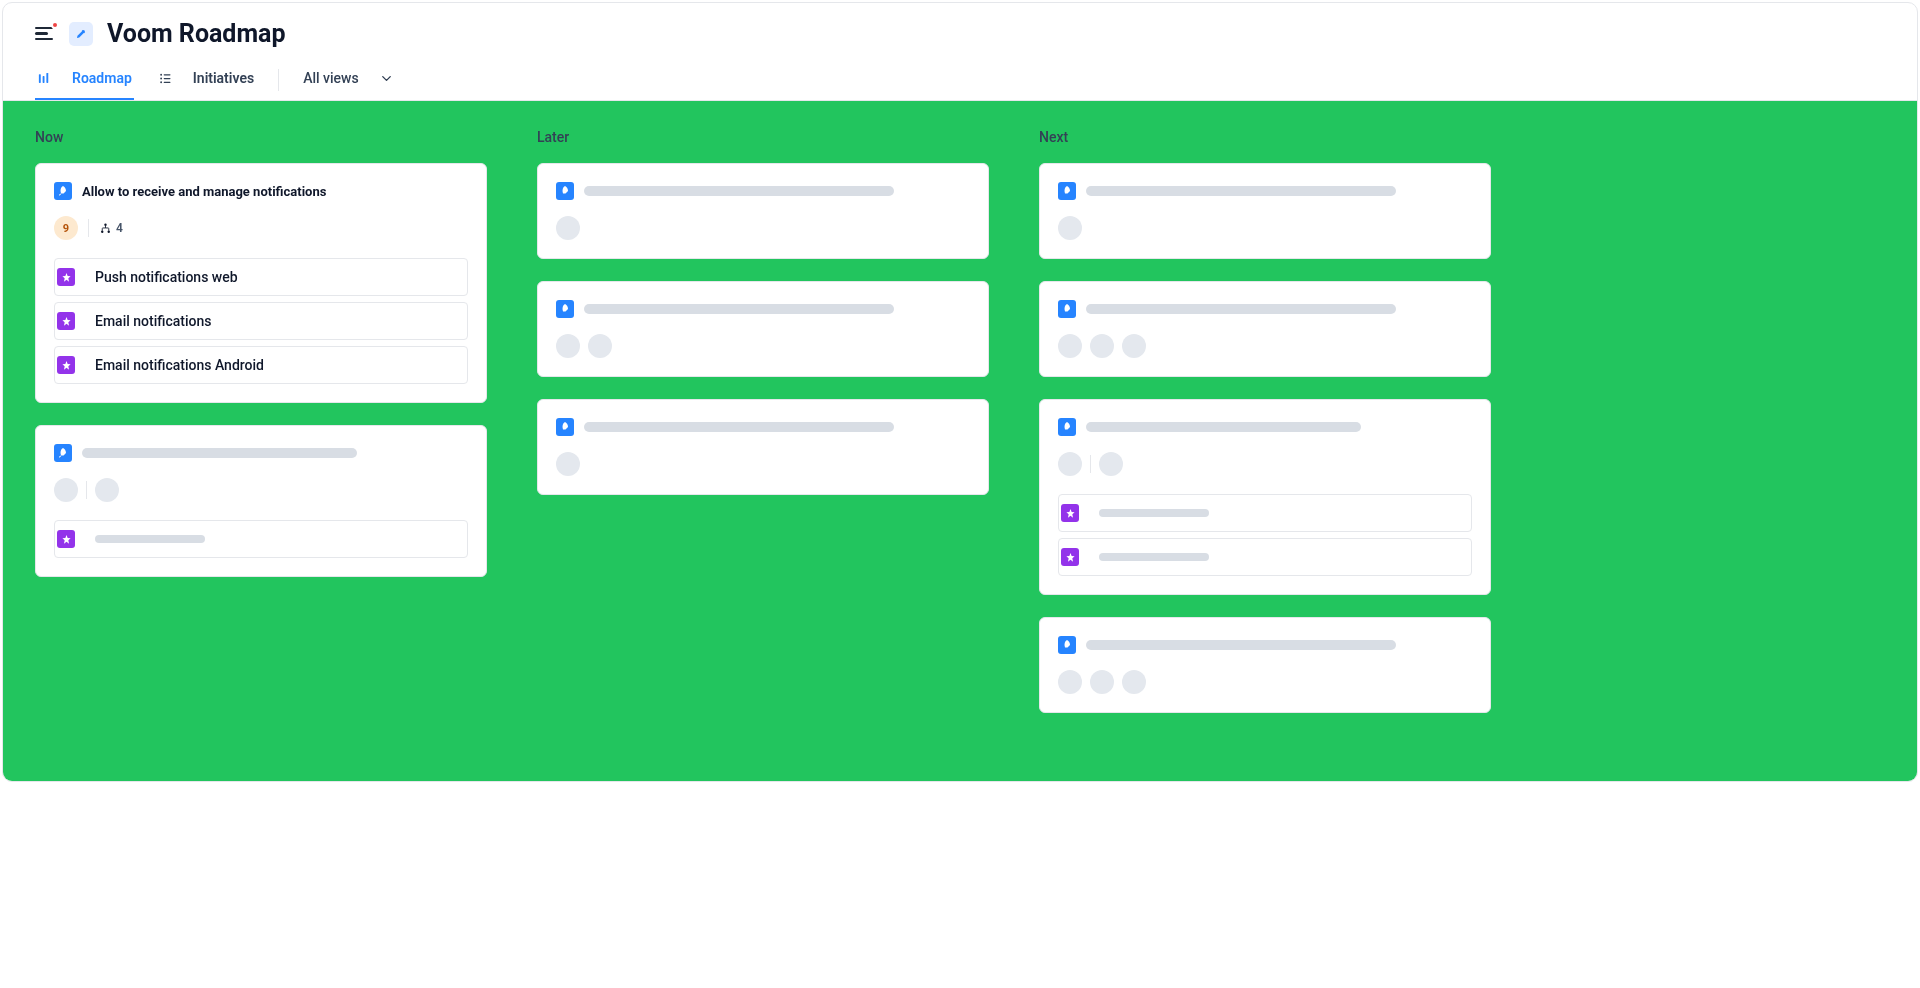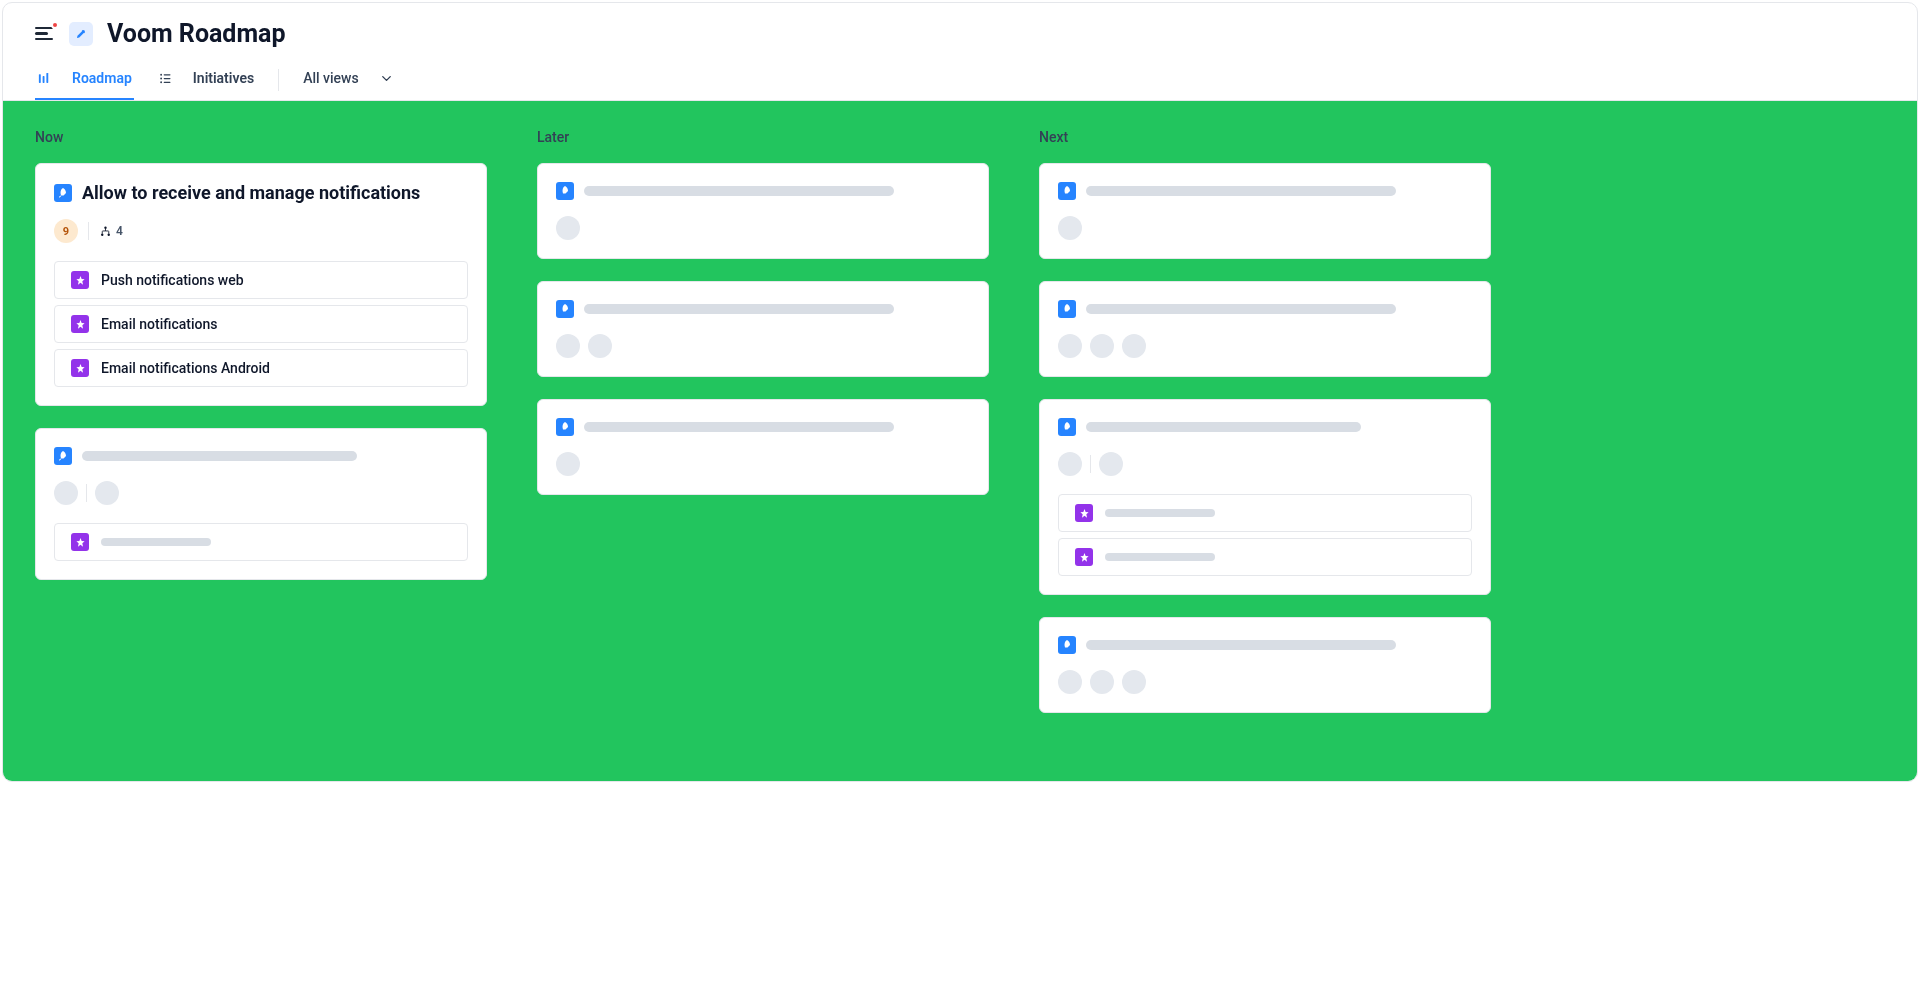--- a/index.html
+++ b/index.html
@@ -178,21 +178,21 @@
     .star-badge {
       width: 18px; height: 18px;
       background: #9333ea;
       border-radius: 3px;
       display:flex;align-items:center;justify-content:center;
       flex-shrink:0;
     }
     .star-badge svg { width:11px; height:11px; }
     .card-title {
       font-weight: 700;
-      font-size: 18px;
+      font-size: 13px;
       color: #0f172a;
     }
     .meta-row {
       display:flex;
       align-items:center;
       gap: 10px;
       margin-top: 16px;
     }
     .badge-circle {
       width: 24px; height: 24px;
@@ -201,24 +201,24 @@
       color: #b45309;
       font-size: 11px;
       font-weight: 700;
       display:flex;align-items:center;justify-content:center;
     }
     .vline { width:1px; height:18px; background:#e5e7eb; }
     .hier { display:flex; align-items:center; gap:4px; color:#475569; font-size:12px; font-weight:600; }
     .hier svg { width:13px; height:13px; }
     .subitems { margin-top: 18px; display:flex; flex-direction:column; gap:6px; }
     .subitem {
-      display:flex; align-items:center; gap:12px;
+      display:flex; align-items:center; gap:20px;
       border: 1px solid #e5e7eb;
       border-radius: 4px;
-      padding: 9px 16px;
+      padding: 9px 2px;
       background:#fff;
       cursor: pointer;
     }
     .subitem-text { font-size: 14px; color: #0f172a; font-weight: 500; }
     
     .sk-line { height: 10px; border-radius: 6px; background: #d8dde4; }
     .sk-circle { width:24px; height:24px; border-radius:50%; background:#e4e8ee; }
     .sk-line-sm { height: 8px; border-radius: 5px; background:#d8dde4; }
     .sk-row { display:flex; align-items:center; gap:8px; margin-top:16px; }
   </style>

